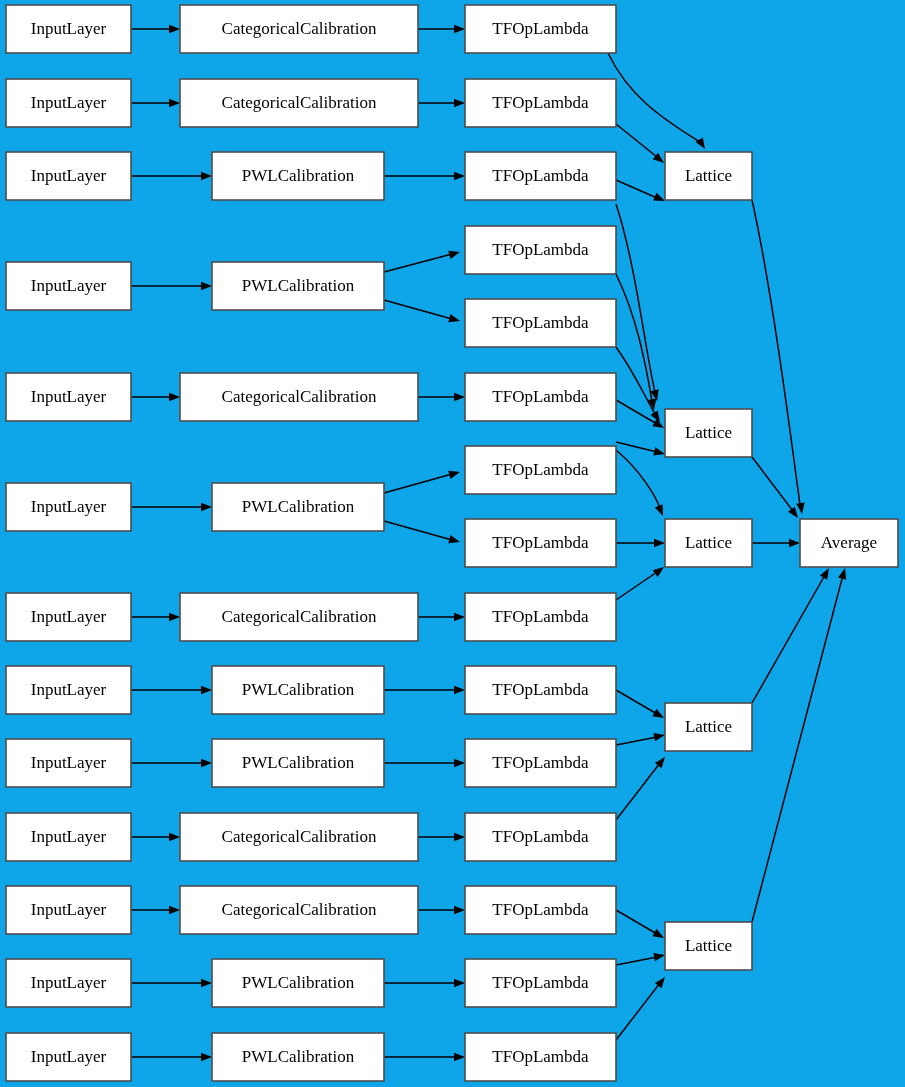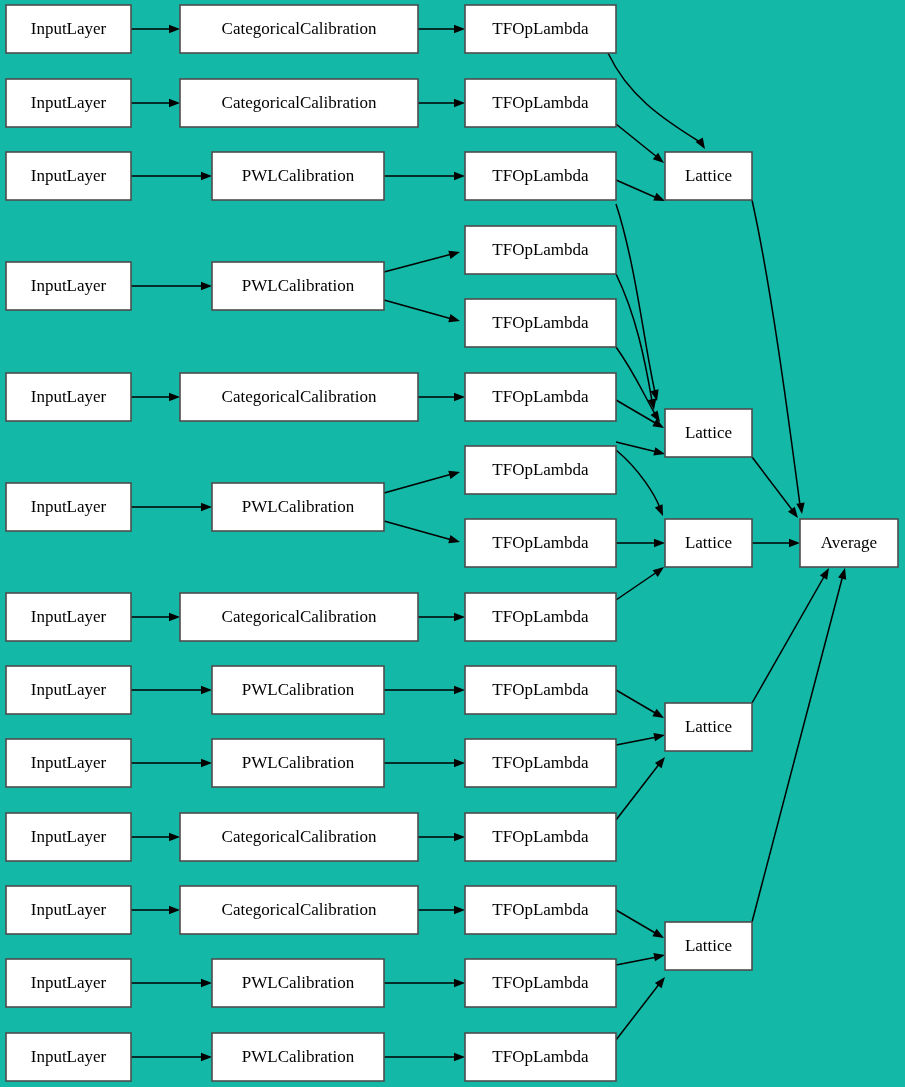--- a/index.html
+++ b/index.html
@@ -4,21 +4,21 @@
 <style>
   html, body {
     margin: 0;
     padding: 0;
     background: #ffffff;
   }
   #graph-root {
     position: relative;
     width: 905px;
     height: 1087px;
-    background: #14b8a6;
+    background: #0ea5e9;
     font-family: "Liberation Serif", "DejaVu Serif", serif;
     overflow: hidden;
   }
   svg.graph-canvas {
     display: block;
     width: 905px;
     height: 1087px;
   }
   .node-box {
     fill: #ffffff;

